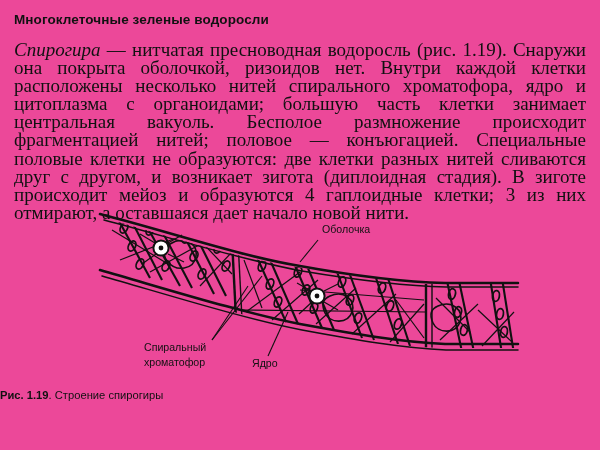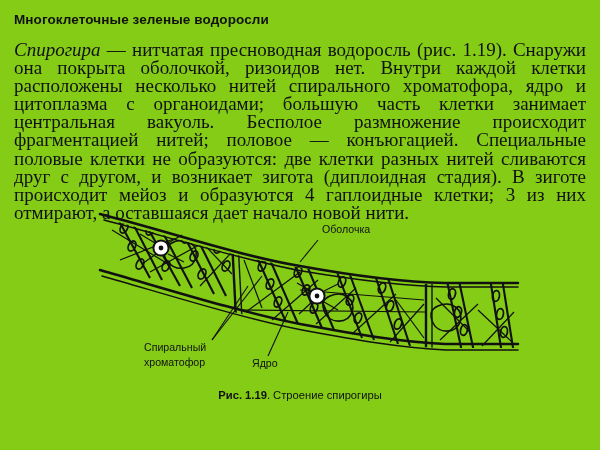--- a/index.html
+++ b/index.html
@@ -4,21 +4,21 @@
 <style>
   html, body {
     margin: 0;
     padding: 0;
     background: #ffffff;
   }
   .page {
     position: relative;
     width: 600px;
     height: 450px;
-    background: #84cc16;
+    background: #ec4899;
     overflow: hidden;
     font-family: "Liberation Serif", "DejaVu Serif", serif;
     color: #000000;
   }
   
   .section-heading {
     position: absolute;
     left: 14px;
     top: 12px;
     width: 572px;
@@ -62,21 +62,21 @@
   .fig-label {
     font-family: "Liberation Sans", "DejaVu Sans", sans-serif;
     font-size: 10.6px;
     fill: #111111;
   }
   .fig-caption {
     position: absolute;
     left: 0;
     top: 389px;
     width: 600px;
-    text-align: center;
+    text-align: left;
     font-family: "Liberation Sans", "DejaVu Sans", sans-serif;
     font-size: 11.2px;
     color: #111111;
   }
   .fig-caption .cap-num {
     font-weight: bold;
   }
 </style>
 </head>
 <body>

